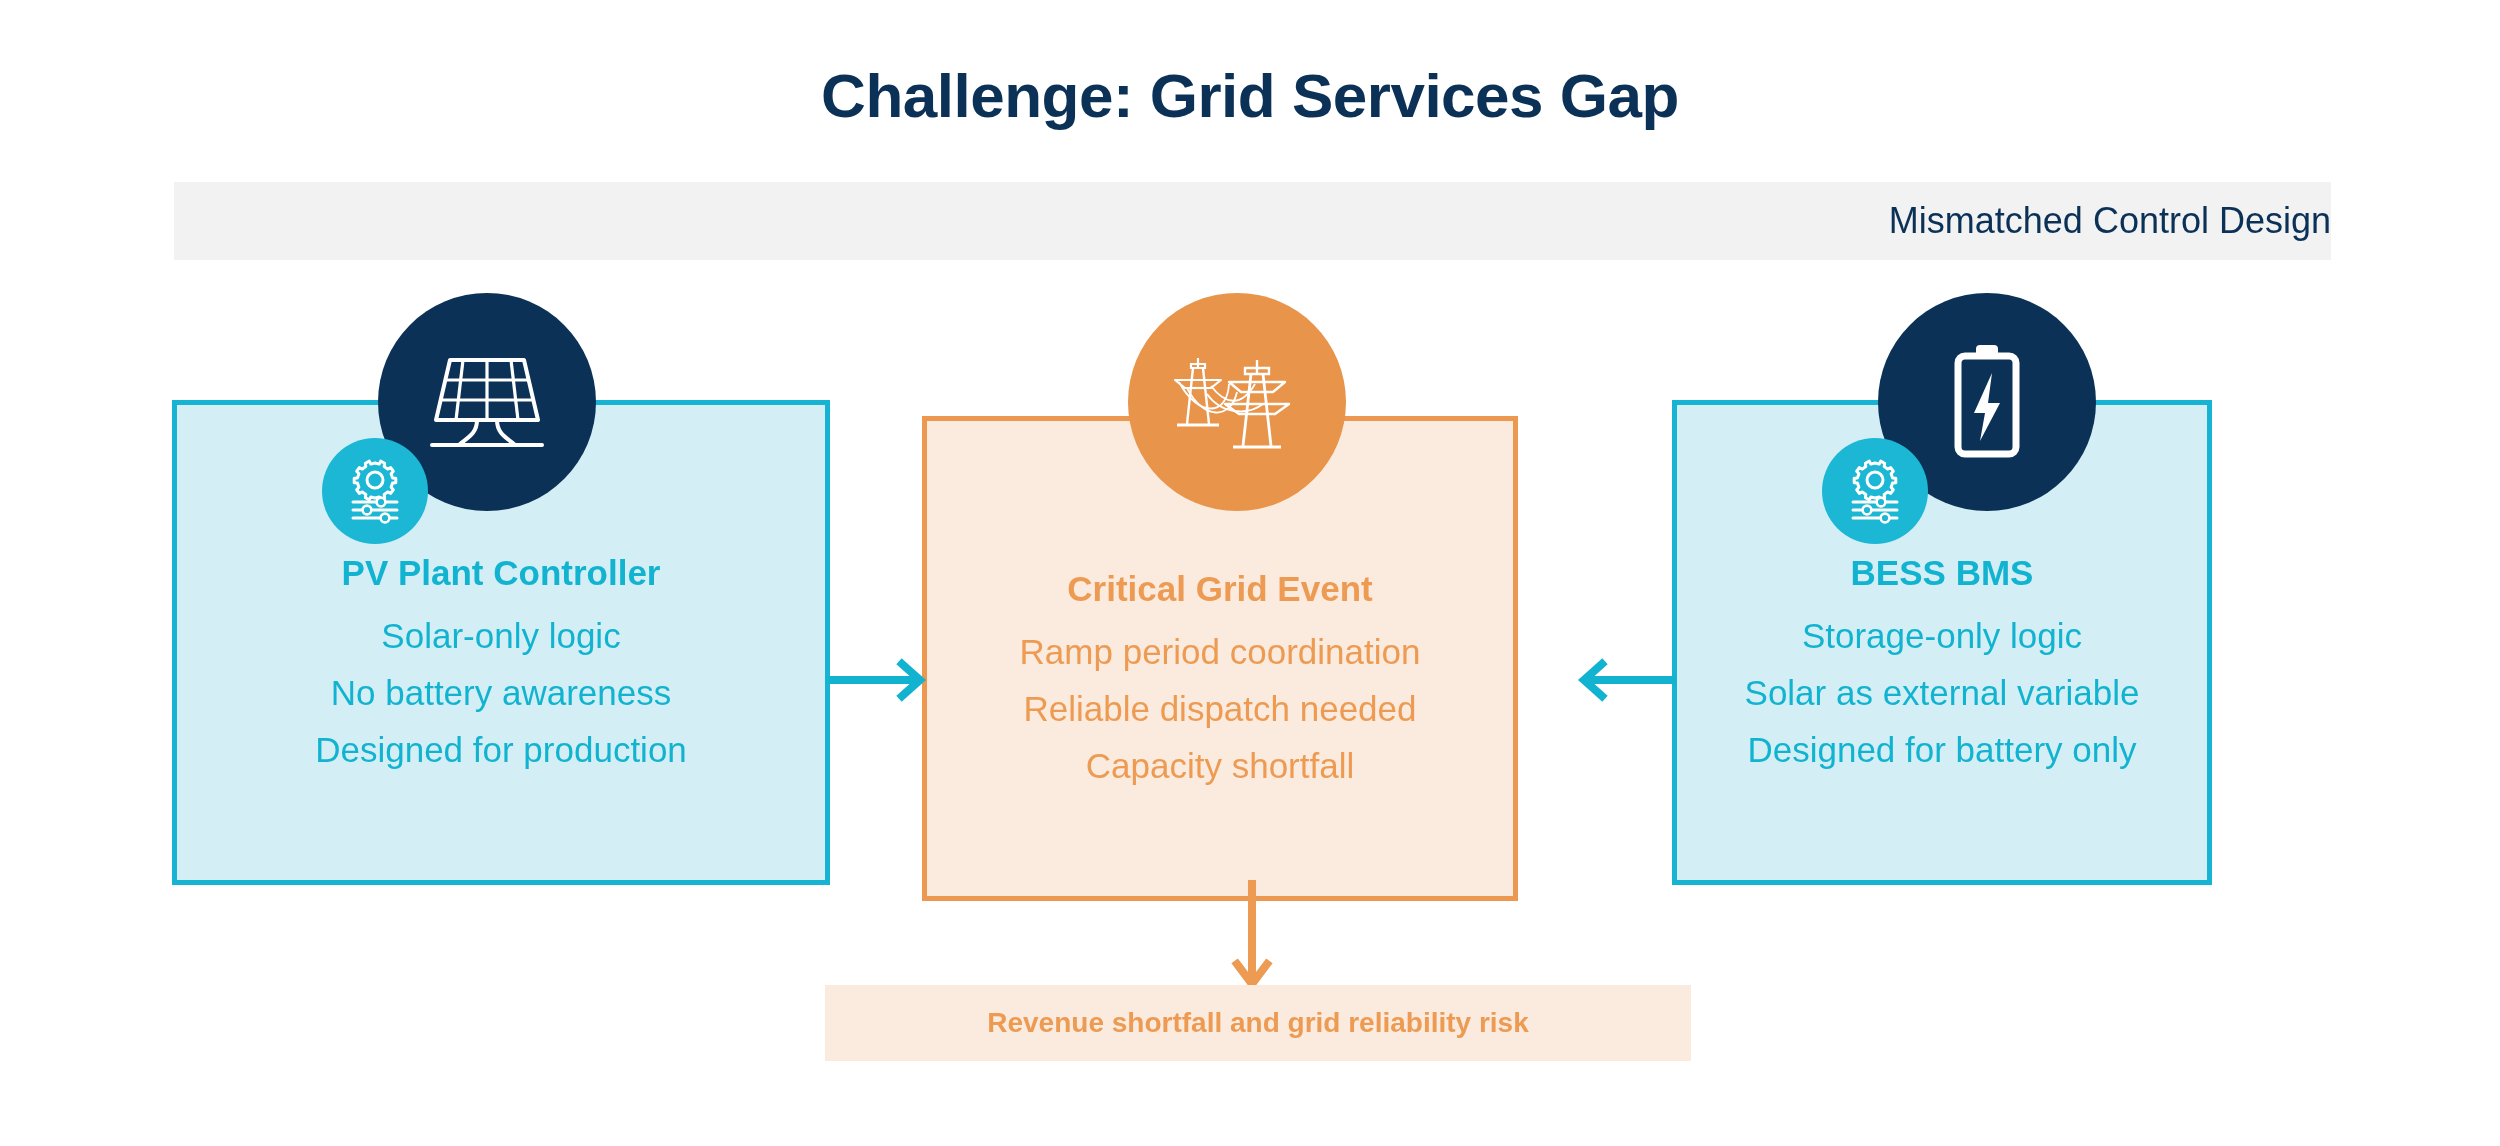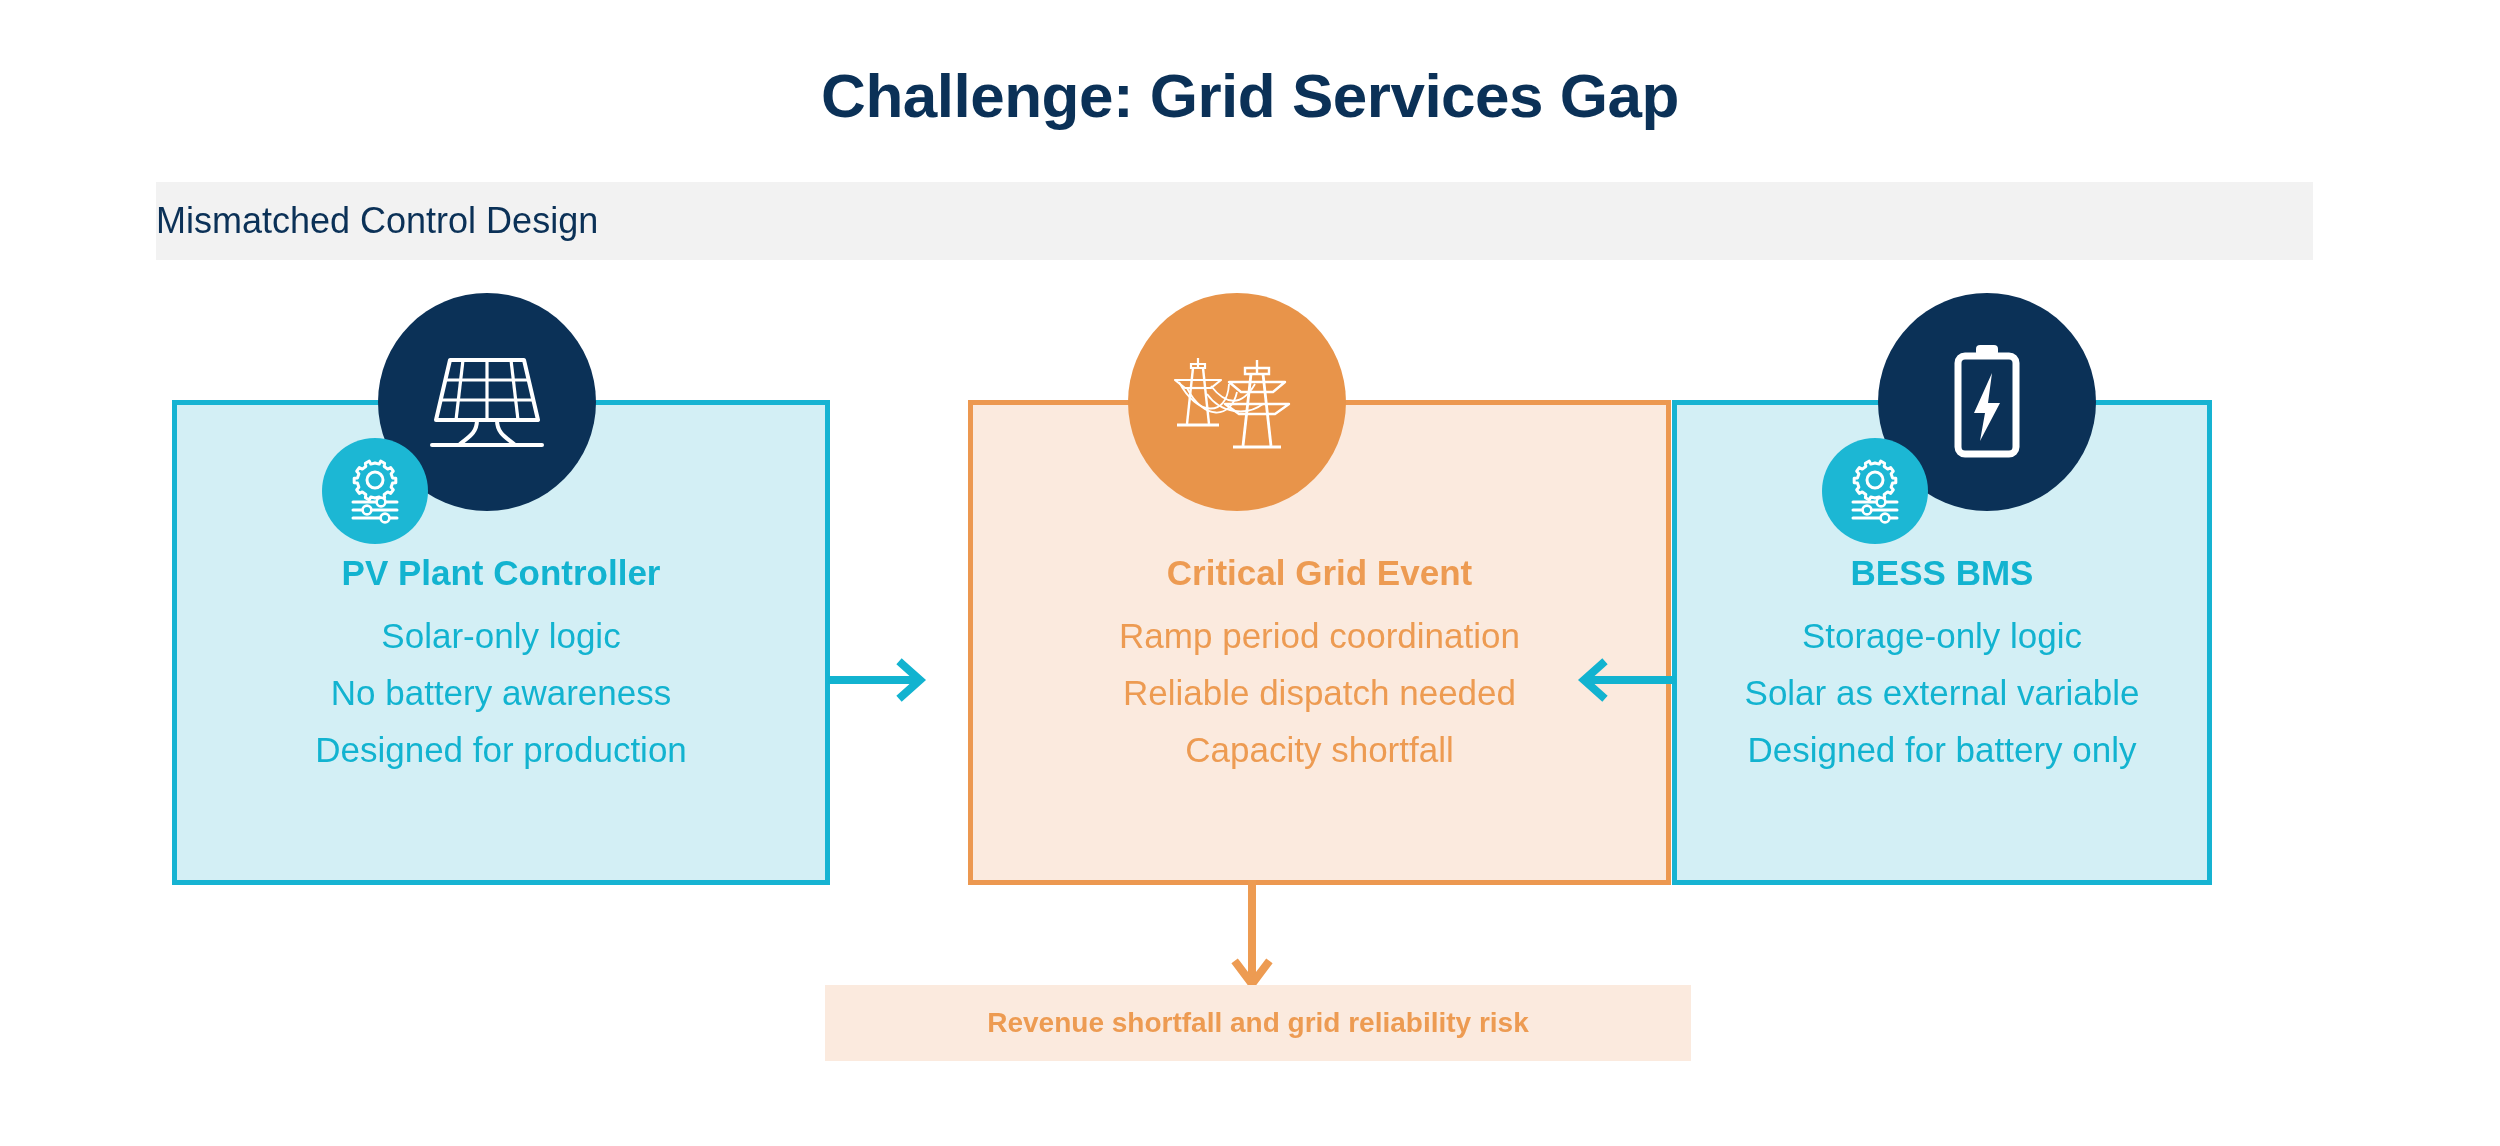--- a/index.html
+++ b/index.html
@@ -26,28 +26,28 @@
     font-size: 62px;
     font-weight: bold;
     color: #0b3157;
     letter-spacing: -0.5px;
     white-space: nowrap;
   }
 
   
   #subtitle-band {
     position: absolute;
-    left: 156px;
+    left: 174px;
     top: 182px;
     width: 2157px;
     height: 78px;
     background: #f2f2f2;
     display: flex;
     align-items: center;
-    justify-content: flex-start;
+    justify-content: flex-end;
   }
   #subtitle-text {
     font-size: 36px;
     color: #0b3157;
     font-weight: normal;
   }
 
   
   .panel {
     position: absolute;
@@ -55,21 +55,21 @@
   }
   .panel-side {
     background: #d3eff5;
     border: 5px solid #16b3d2;
   }
   .panel-center {
     background: #fbeade;
     border: 5px solid #ec9850;
   }
   #panel-left   { left: 172px;  top: 400px; width: 658px; height: 485px; }
-  #panel-center { left: 922px;  top: 400px; width: 703px; height: 485px; margin-left: 46px; }
+  #panel-center { left: 922px;  top: 416px; width: 596px; height: 485px; }
   #panel-right  { left: 1672px; top: 400px; width: 540px; height: 485px; }
 
   .panel-body {
     position: absolute;
     left: 0;
     right: 0;
     top: 148px;
     text-align: center;
     padding: 0 14px;
   }

